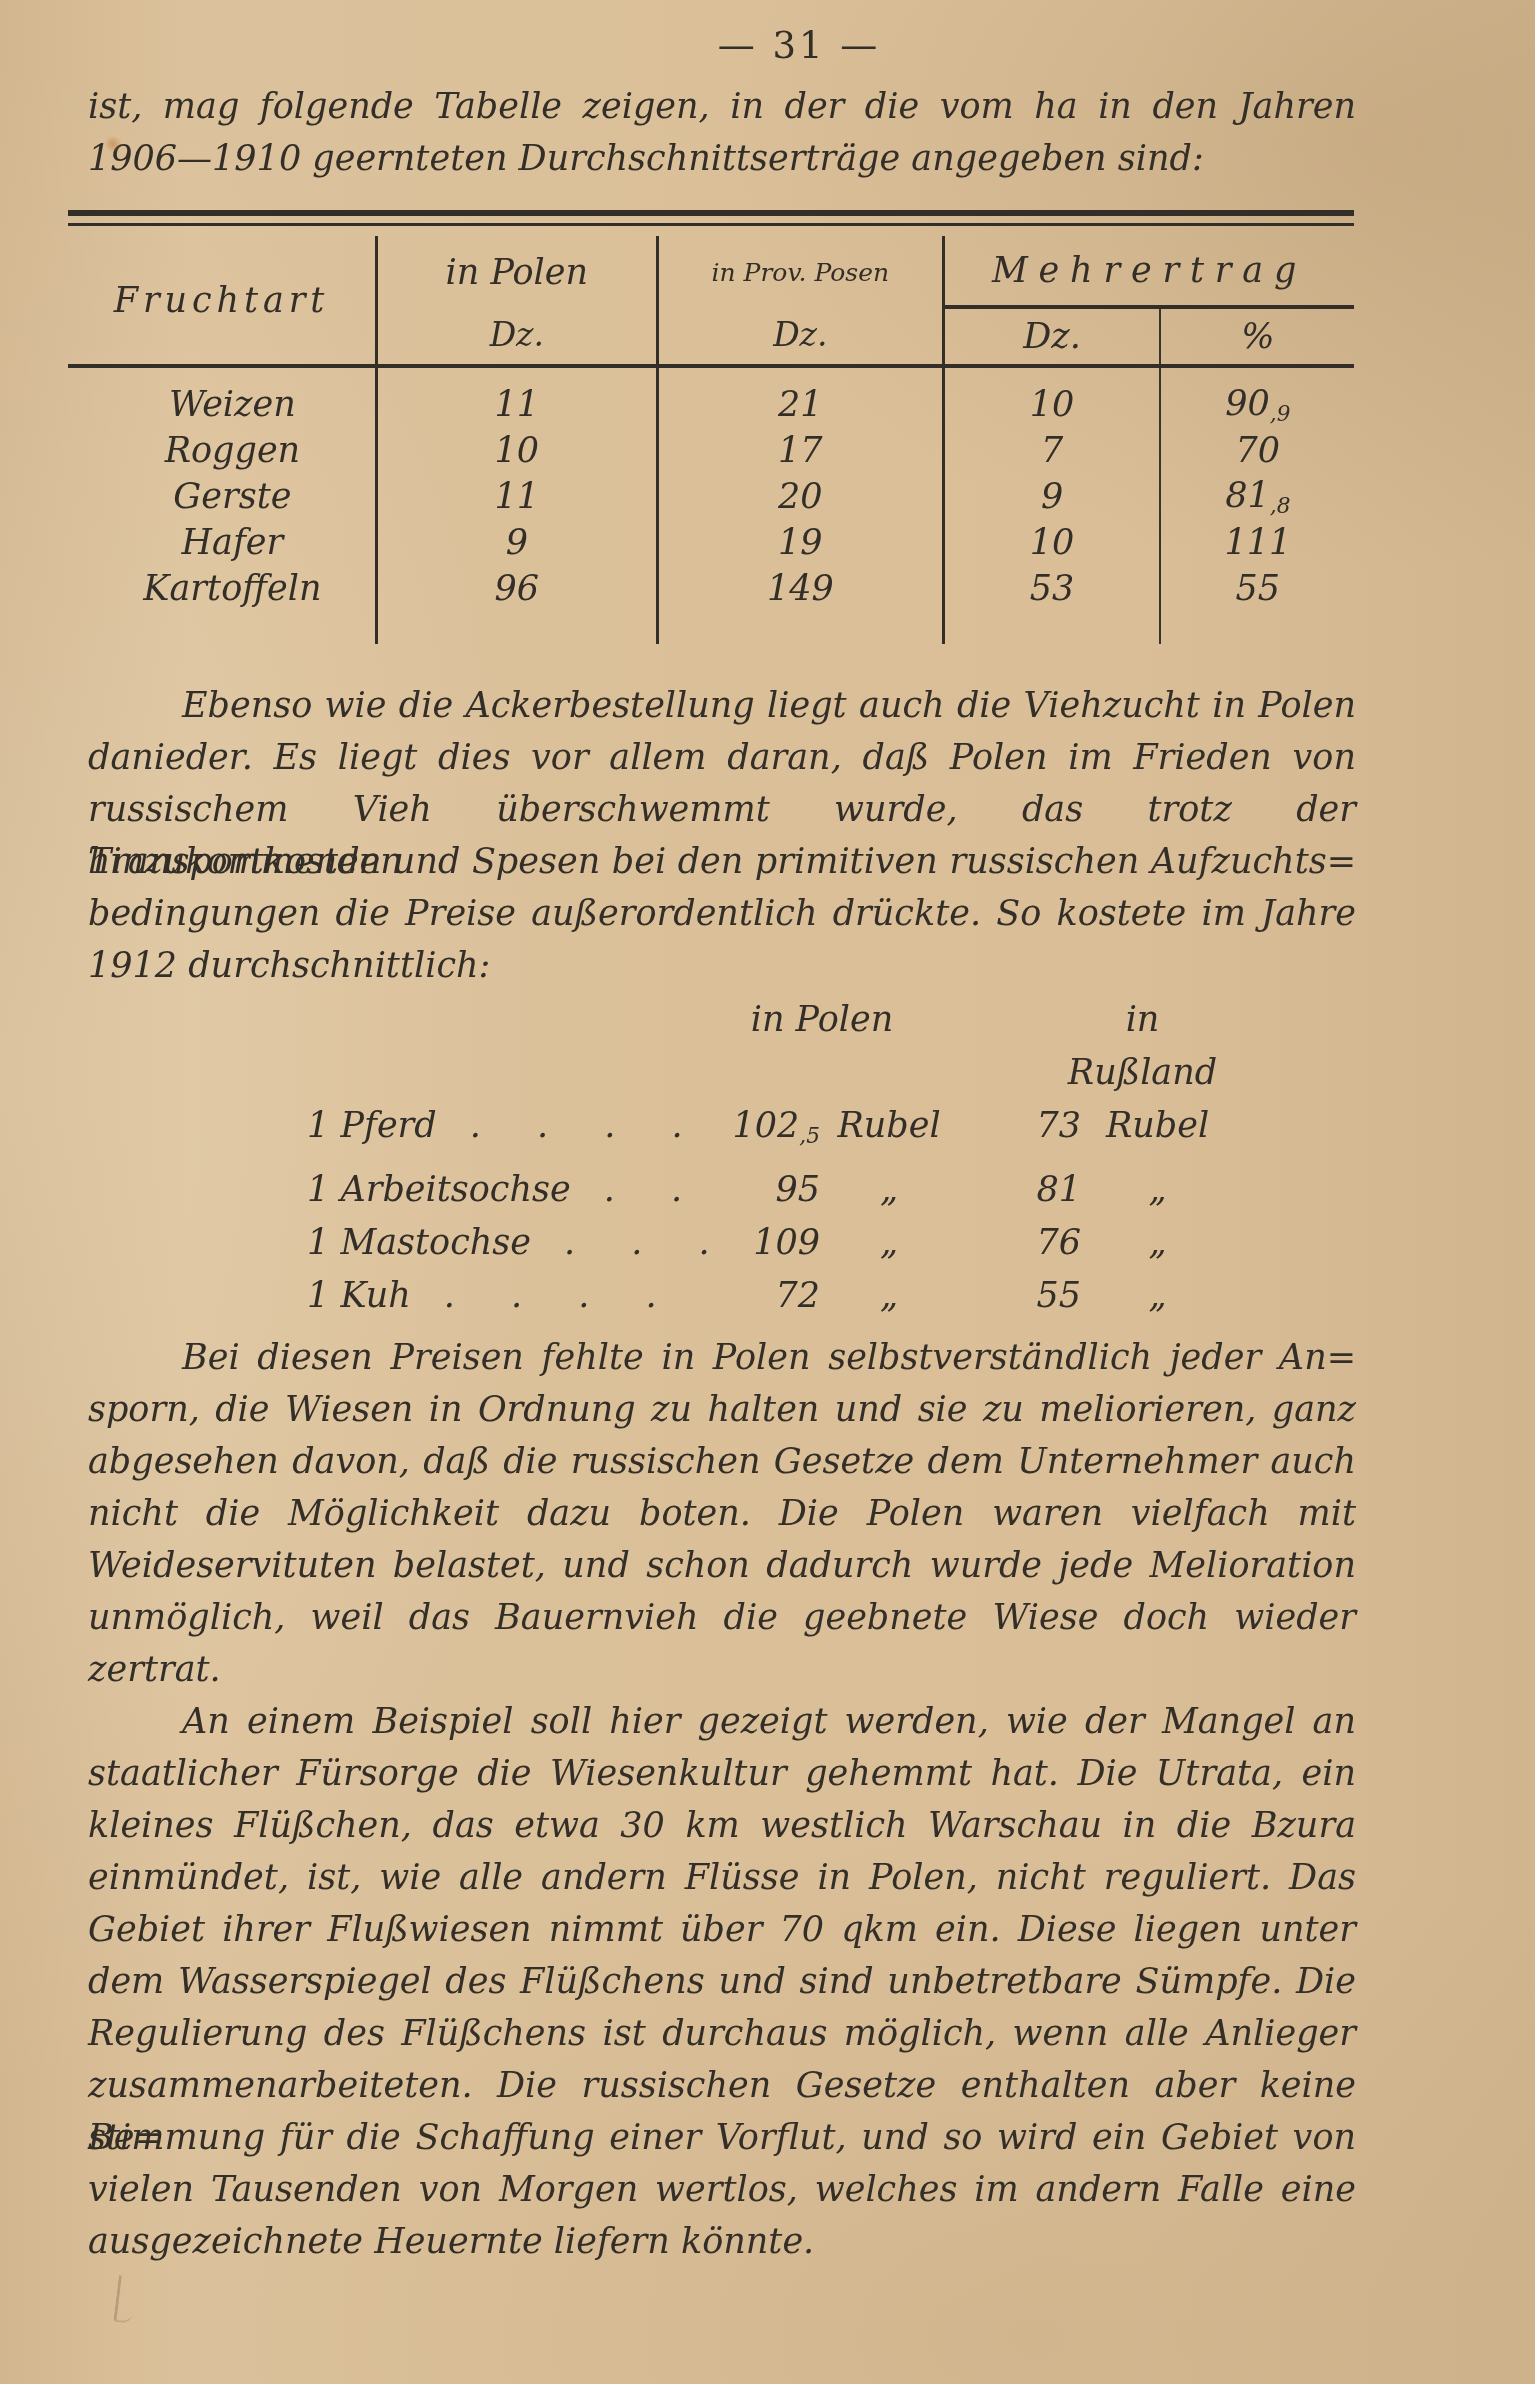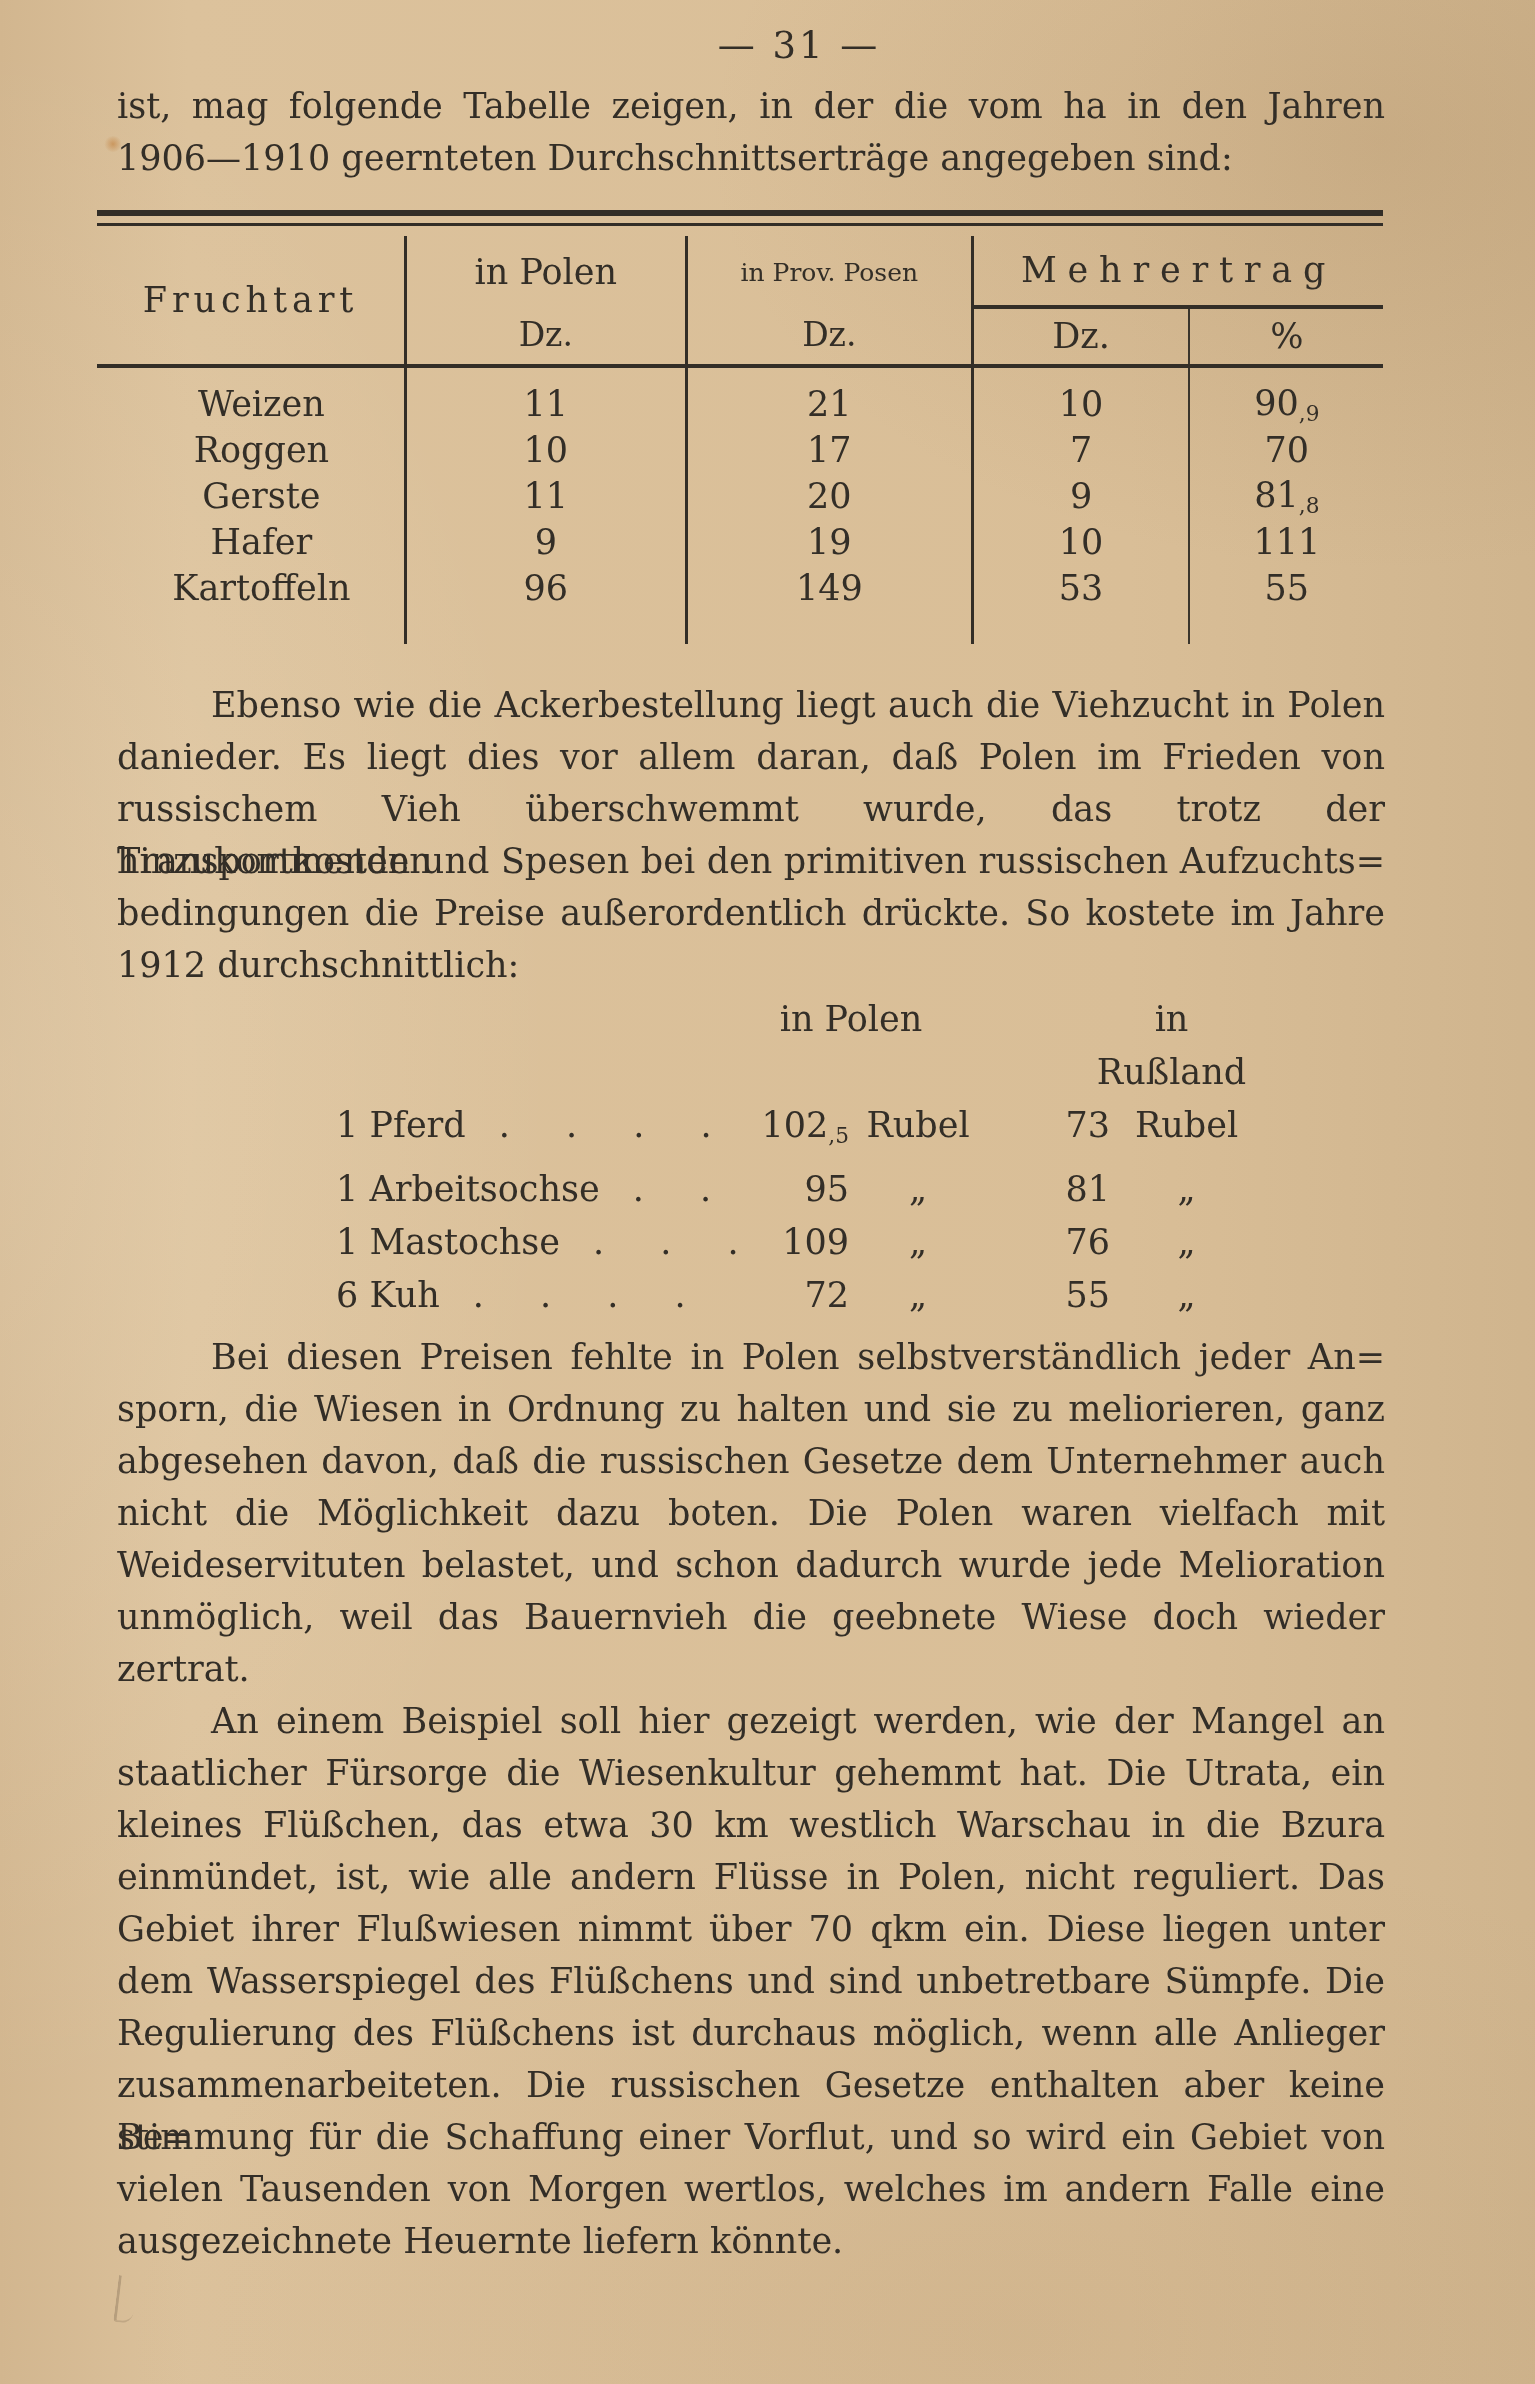--- a/index.html
+++ b/index.html
@@ -25,21 +25,21 @@
     position:absolute; left:116px; top:2276px; width:15.8px; height:45px;
     border-left:3px solid rgba(120,100,78,0.35);
     border-bottom:2px solid rgba(120,100,78,0.25);
     border-radius:0 0 11.8px 3.9px;
     transform:rotate(7deg);
   }
   .pagenum {
     padding-top:23.6px; text-align:center;
     font-size:37px; letter-spacing:3px;
   }
-  .content { margin-left:86px; width:1268px; }
+  .content { margin-left:57px; width:1268px;font-style:italic; }
   .para { margin:0; }
   .line {
     font-size:35px; line-height:52px; height:52px;
     text-align:justify; text-align-last:justify;
   }
   .line.ind { padding-left:94px; }
   .line.short { text-align:left; text-align-last:auto; }
   .p-intro { margin-top:13.8px; }
   .p-one { margin-top:35px; }
   .p-two { margin-top:9.9px; }
@@ -197,21 +197,21 @@
         <div class="punit">„</div>
       </div>
       <div class="prow">
         <div class="plabel"><span>1 Mastochse</span><span class="dots">. . .</span></div>
         <div class="pnum">109</div>
         <div class="punit">„</div>
         <div class="pnum">76</div>
         <div class="punit">„</div>
       </div>
       <div class="prow">
-        <div class="plabel"><span>6 Kuh</span><span class="dots">. . . .</span></div>
+        <div class="plabel"><span>1 Kuh</span><span class="dots">. . . .</span></div>
         <div class="pnum">72</div>
         <div class="punit">„</div>
         <div class="pnum">55</div>
         <div class="punit">„</div>
       </div>
     </div>
 
     <div class="para p-two">
       <div class="line ind">Bei diesen Preisen fehlte in Polen selbstverständlich jeder An=</div>
       <div class="line">sporn, die Wiesen in Ordnung zu halten und sie zu meliorieren, ganz</div>

